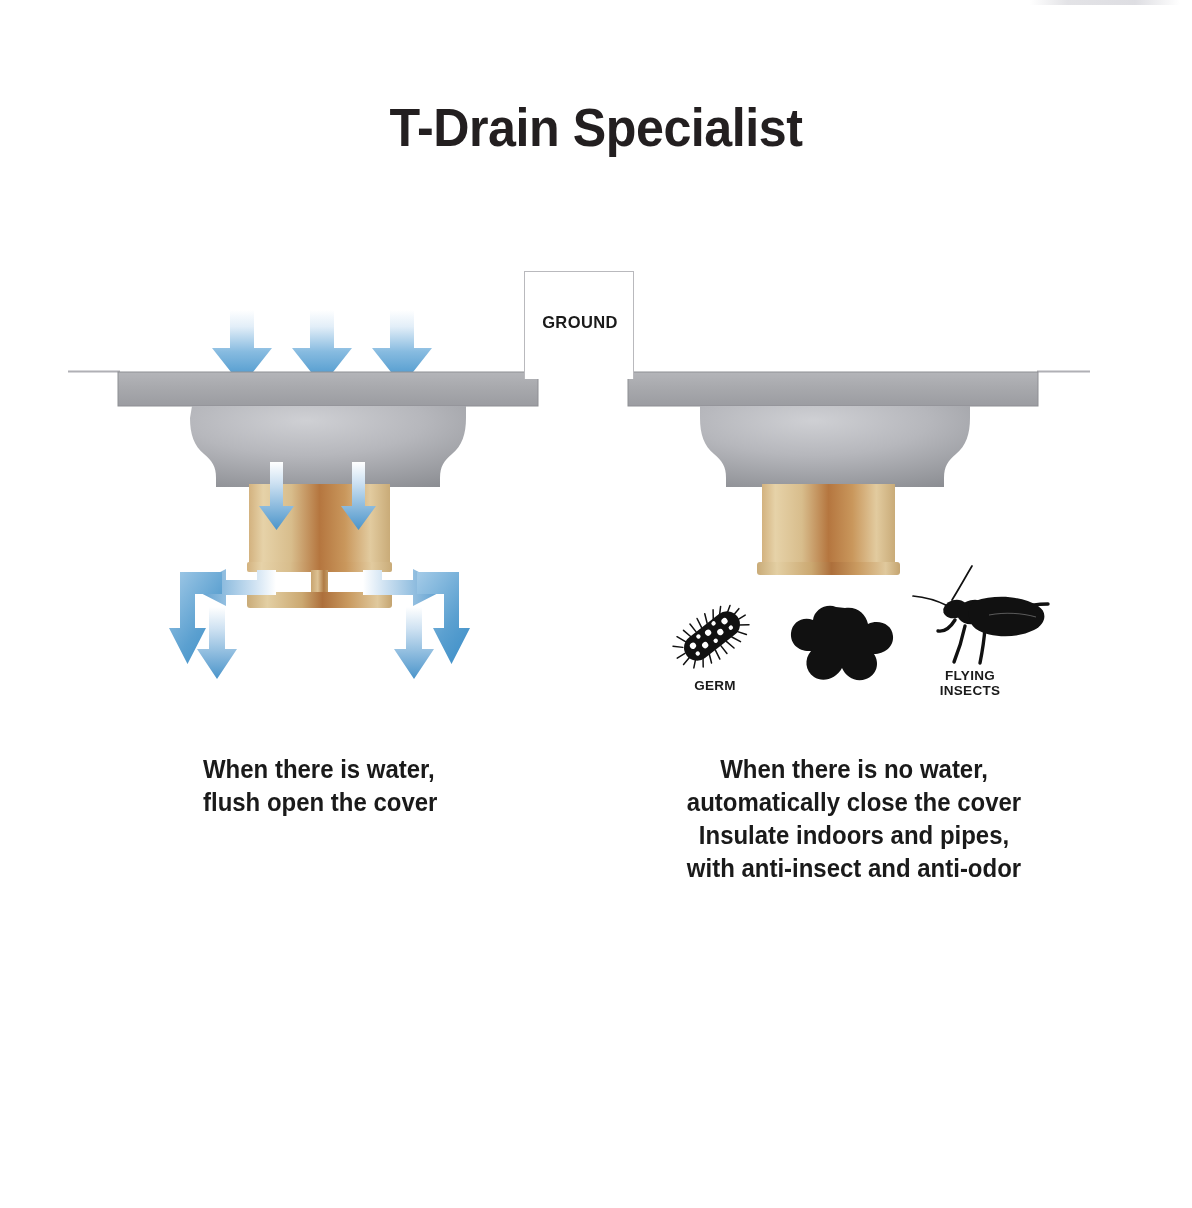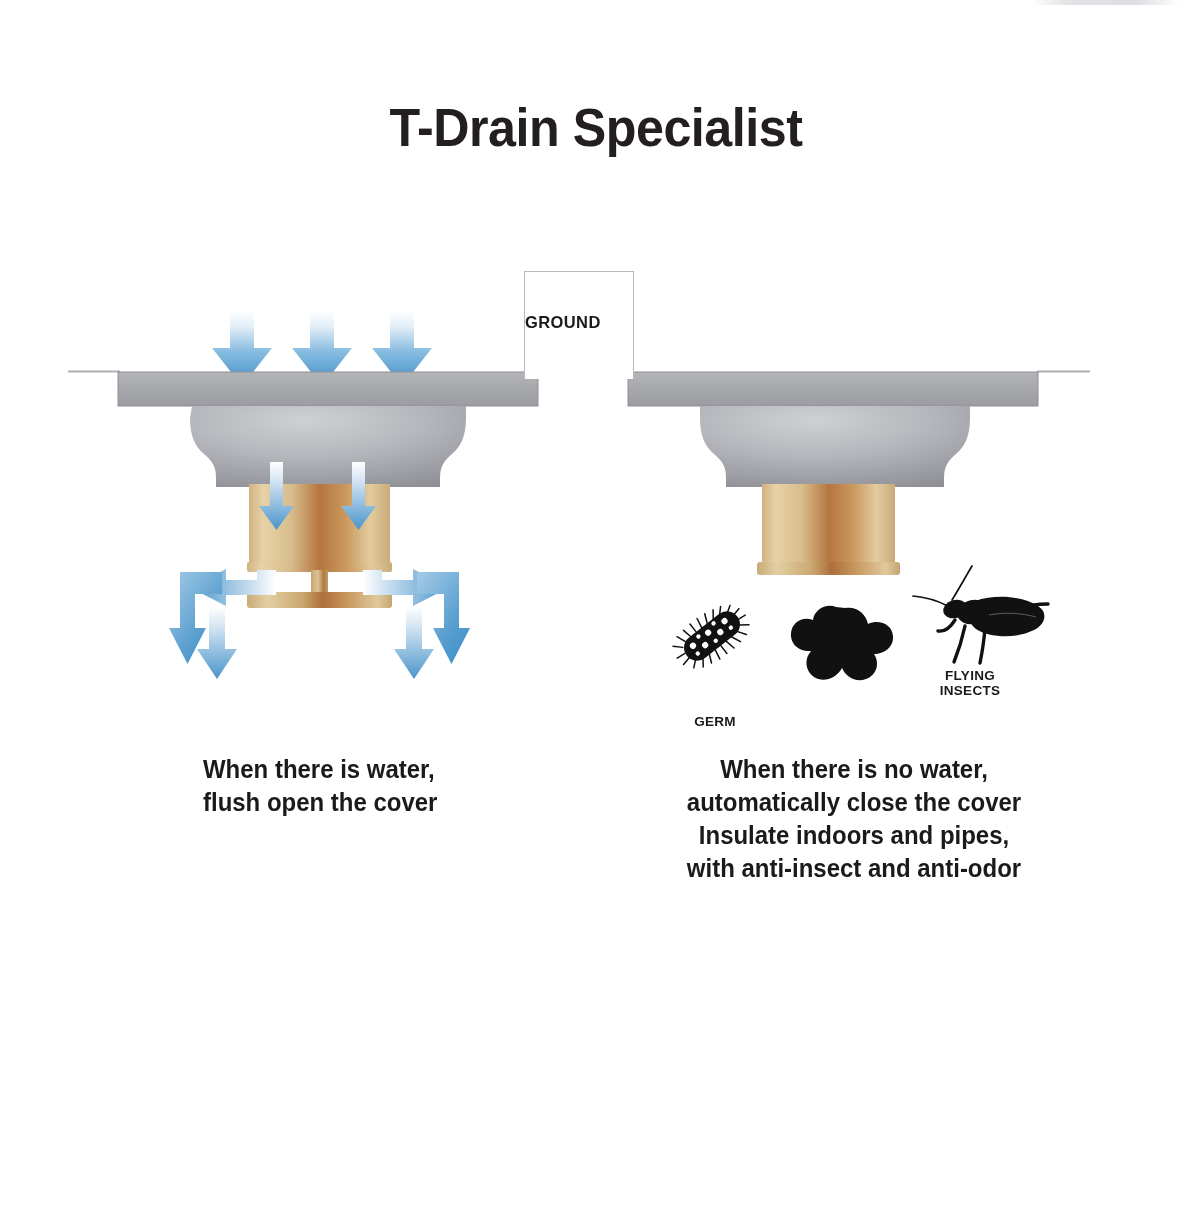--- a/index.html
+++ b/index.html
@@ -75,40 +75,40 @@
     position: absolute;
     font-family: "Liberation Sans", sans-serif;
     font-weight: bold;
     font-size: 13.5px;
     line-height: 15px;
     color: #1a1a1a;
     text-align: center;
     letter-spacing: 0.3px;
     white-space: pre-line;
   }
-  #label-germ { left: 660px; top: 714px; width: 110px; }
+  #label-germ { left: 660px; top: 678px; width: 110px; }
   #label-insects { left: 912px; top: 668px; width: 116px; }
   #ground-label {
     position: absolute;
     left: 524px;
     top: 271px;
     width: 110px;
     height: 108px;
     box-sizing: border-box;
     border: 1px solid #b9b9bd;
     border-bottom: none;
     background: #ffffff;
     z-index: 6;
   }
   #ground-label .glabel {
     position: absolute;
     left: 0;
     top: 41px;
     width: 110px;
-    text-align: left;
+    text-align: center;
     font-family: "Liberation Sans", sans-serif;
     font-weight: bold;
     font-size: 16.5px;
     letter-spacing: 0.4px;
     color: #1a1a1a;
   }
 </style>
 </head>
 <body>
 

